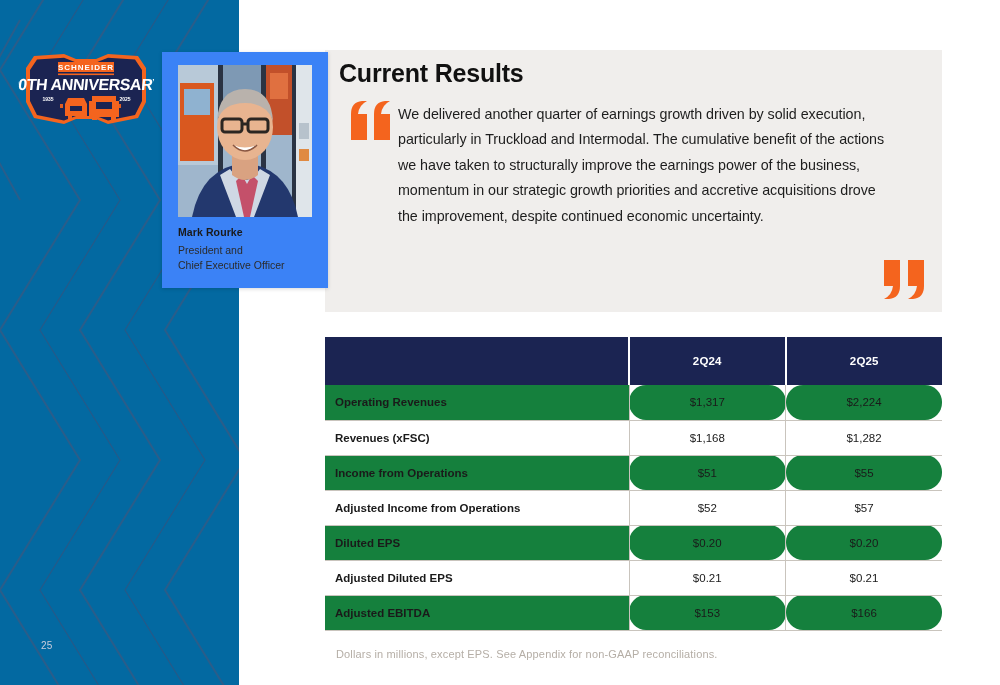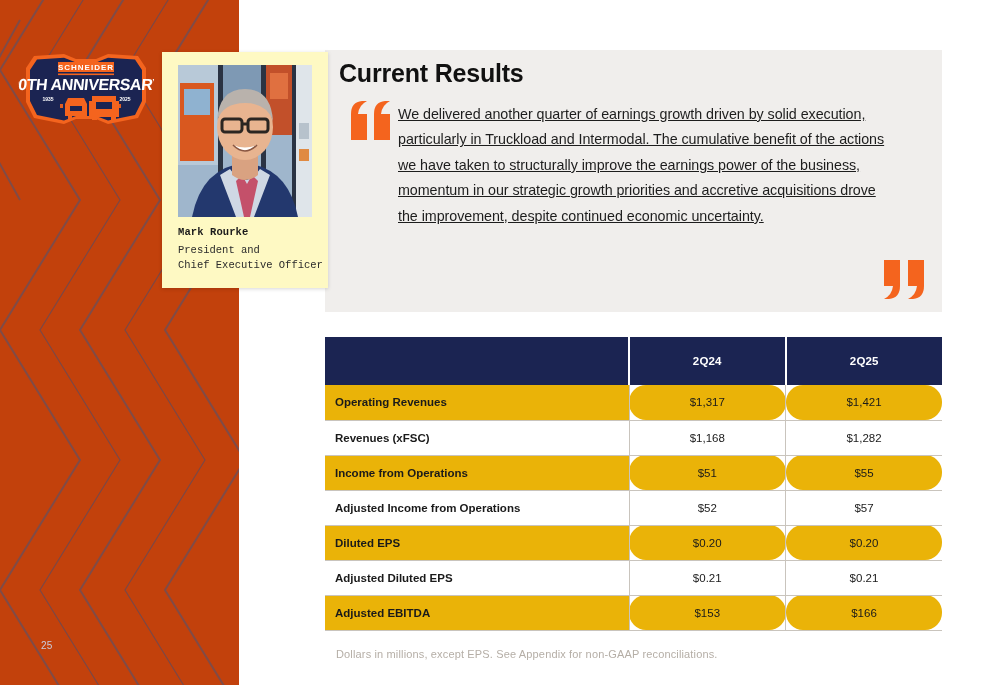--- a/index.html
+++ b/index.html
@@ -11,21 +11,21 @@
     background: #ffffff;
     font-family: "Liberation Sans", sans-serif;
     position: relative;
   }
 
   
   #sidebar {
     position: absolute;
     left: 0; top: 0;
     width: 239px; height: 685px;
-    background: #c2410c;
+    background: #0369a1;
     overflow: hidden;
   }
   #sidebar .chevrons {
     position: absolute;
     left: -40px; top: -40px;
     width: 360px; height: 780px;
     opacity: .55;
   }
   #sidebar .pagenum {
     position: absolute;
@@ -41,24 +41,23 @@
     position: absolute;
     left: 18px; top: 46px;
     width: 136px; height: 88px;
   }
 
   
   #exec-card {
     position: absolute;
     left: 162px; top: 52px;
     width: 166px; height: 236px;
-    background: #fef9c3;
+    background: #3b82f6;
     box-shadow: 0 1px 4px rgba(0,0,0,.16);
     z-index: 5;
-    font-family: Liberation Mono, monospace;
   }
   #exec-photo {
     position: absolute;
     left: 16px; top: 13px;
     width: 134px; height: 152px;
     overflow: hidden;
     background: #2b4a6f;
   }
   #exec-photo svg { display: block; }
   .exec-name {
@@ -104,21 +103,20 @@
     width: 48px; height: 42px;
   }
   #quote-text {
     position: absolute;
     left: 73px; top: 52px;
     width: 500px;
     font-size: 14.3px;
     line-height: 25.4px;
     color: #1d1d1d;
     letter-spacing: -.05px;
-    text-decoration: underline;
   }
 
   
   #results-table {
     position: absolute;
     left: 325px; top: 337px;
     width: 617px;
     border-collapse: collapse;
     table-layout: fixed;
   }
@@ -158,21 +156,21 @@
     text-align: left;
   }
   #results-table tbody td.val {
     text-align: center;
     font-weight: normal;
     border-radius: 17px;
   }
   #results-table tbody td.divider-l {
     border-left: 1px solid #c9c4bd;
   }
-  #results-table tbody tr.odd td { background: #eab308; }
+  #results-table tbody tr.odd td { background: #15803d; }
   #results-table tbody tr.even td { background: #ffffff; }
 
   #table-note {
     position: absolute;
     left: 336px; top: 648px;
     font-size: 11px;
     color: #b5aea6;
     letter-spacing: .15px;
   }
 </style>
@@ -288,21 +286,21 @@
     <tr>
       <th class="head-blank"></th>
       <th class="head-mid">2Q24</th>
       <th>2Q25</th>
     </tr>
   </thead>
   <tbody>
     <tr class="odd">
       <td class="label">Operating Revenues</td>
       <td class="val divider-l">$1,317</td>
-      <td class="val divider-l">$1,421</td>
+      <td class="val divider-l">$2,224</td>
     </tr>
     <tr class="even">
       <td class="label">Revenues (xFSC)</td>
       <td class="val divider-l">$1,168</td>
       <td class="val divider-l">$1,282</td>
     </tr>
     <tr class="odd">
       <td class="label">Income from Operations</td>
       <td class="val divider-l">$51</td>
       <td class="val divider-l">$55</td>

